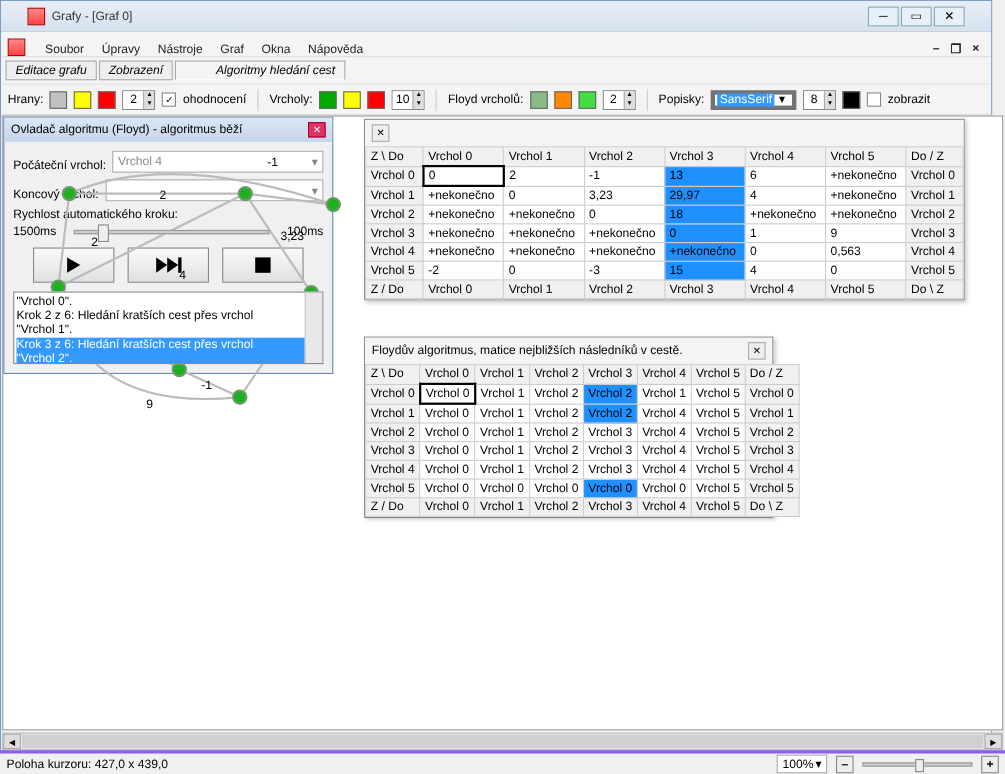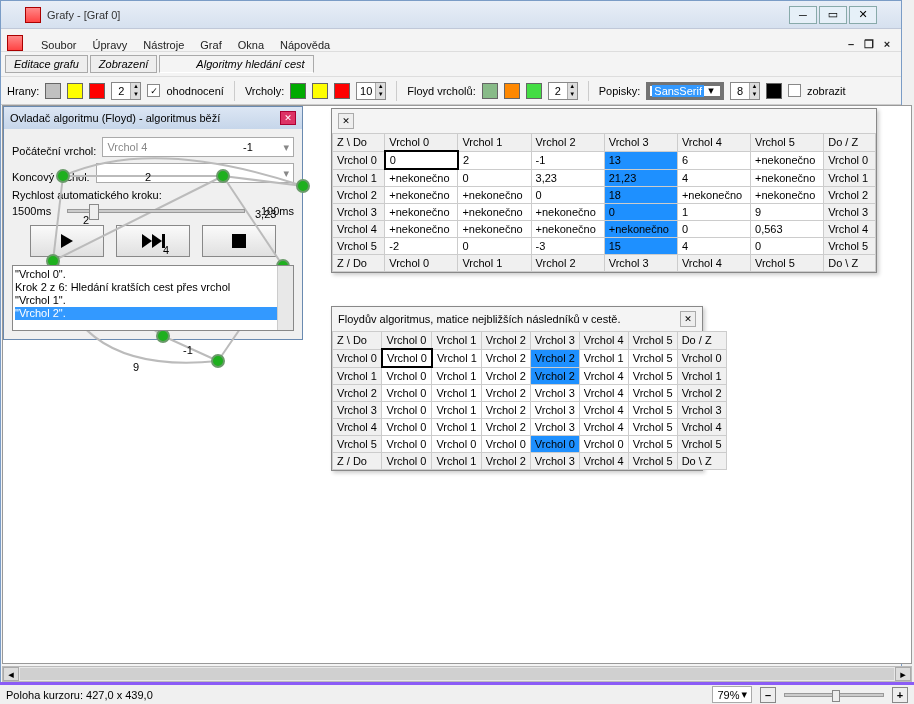--- a/index.html
+++ b/index.html
@@ -226,21 +226,21 @@
               <td class="hl">13</td>
               <td class="">6</td>
               <td class="">+nekonečno</td>
               <th class="">Vrchol 0</th>
             </tr>
             <tr>
               <th class="">Vrchol 1</th>
               <td class="">+nekonečno</td>
               <td class="">0</td>
               <td class="">3,23</td>
-              <td class="hl">21,23</td>
+              <td class="hl">29,97</td>
               <td class="">4</td>
               <td class="">+nekonečno</td>
               <th class="">Vrchol 1</th>
             </tr>
             <tr>
               <th class="">Vrchol 2</th>
               <td class="">+nekonečno</td>
               <td class="">+nekonečno</td>
               <td class="">0</td>
               <td class="hl">18</td>
@@ -428,38 +428,39 @@
               <svg width="16" height="16">
                 <rect x="1" y="1" width="14" height="14" fill="#000"></rect>
               </svg>
             </div>
         </div>
         <div class="log-box">
           <div id="log-lines">
               <div class="log-line">"Vrchol 0".</div>
               <div class="log-line">Krok 2 z 6: Hledání kratších cest přes vrchol</div>
               <div class="log-line">"Vrchol 1".</div>
+              <div class="log-line log-sel">Krok 3 z 6: Hledání kratších cest přes vrchol</div>
               <div class="log-line log-sel">"Vrchol 2".</div>
             </div>
           <div class="log-scroll"></div>
         </div>
       </div>
     </div>
   </div>
 
   <div class="hscroll">
     <div class="arrow">◂</div>
     <div class="thumb"></div>
     <div class="arrow">▸</div>
   </div>
 
   <div class="statusbar">
     <span class="status-text">Poloha kurzoru: 427,0 x 439,0</span>
     <div class="zoom-box">
-        <span>79%</span>
+        <span>100%</span>
         <span>▾</span>
       </div>
     <div class="sq-btn">–</div>
     <div class="zoom-slider">
         <div class="dot"></div>
       </div>
     <div class="sq-btn">+</div>
   </div>
 </div>
 

